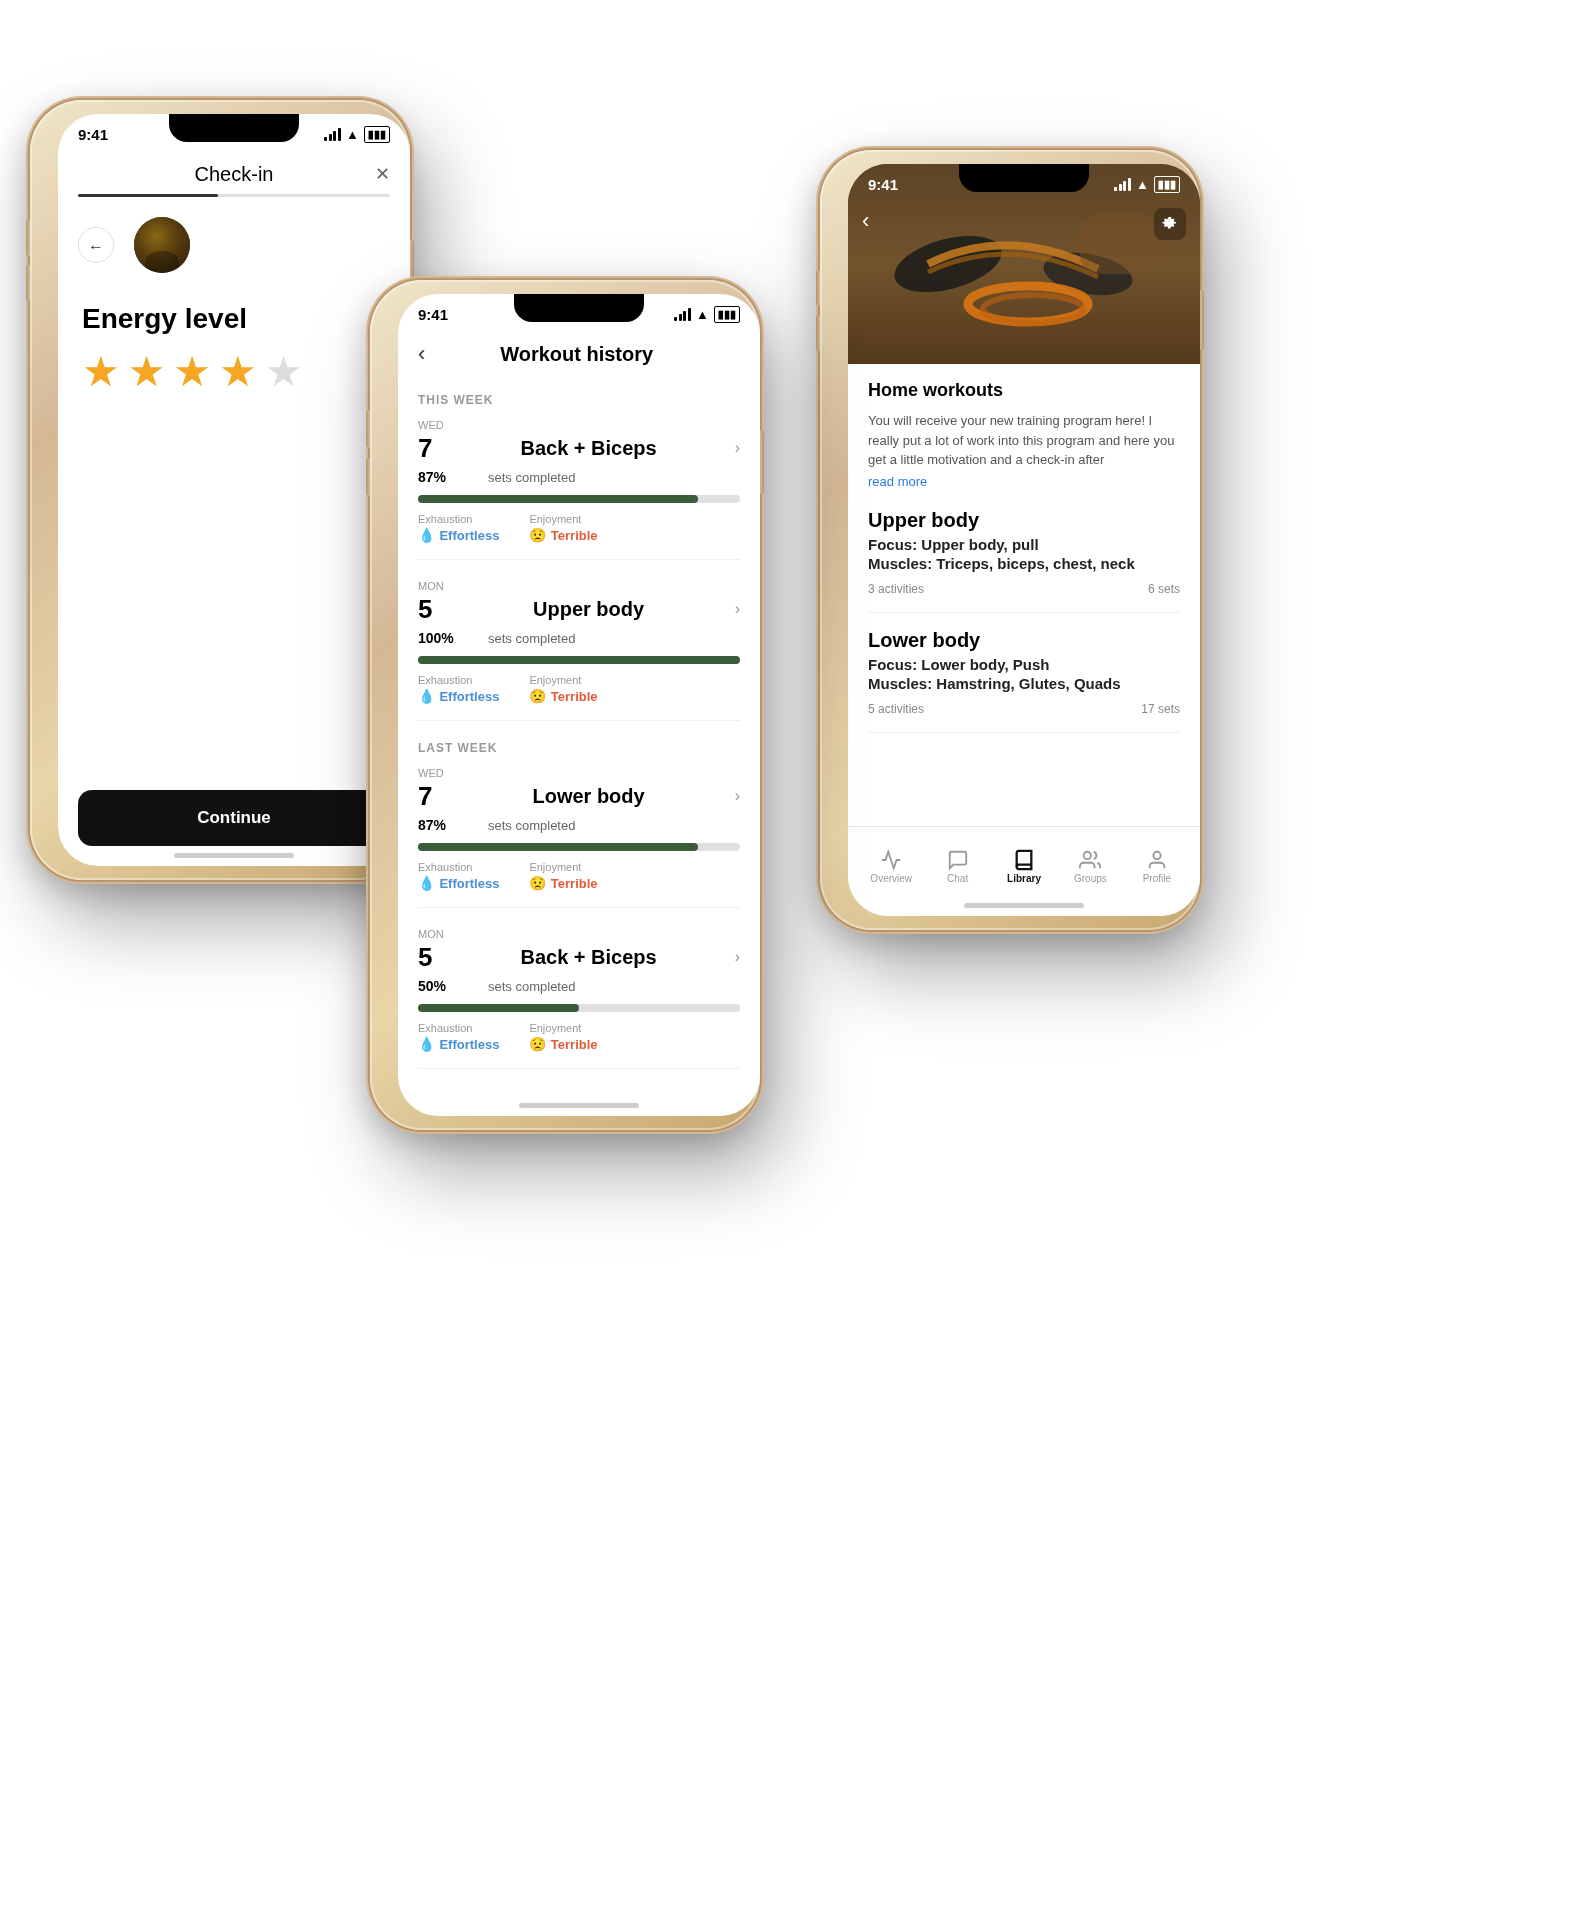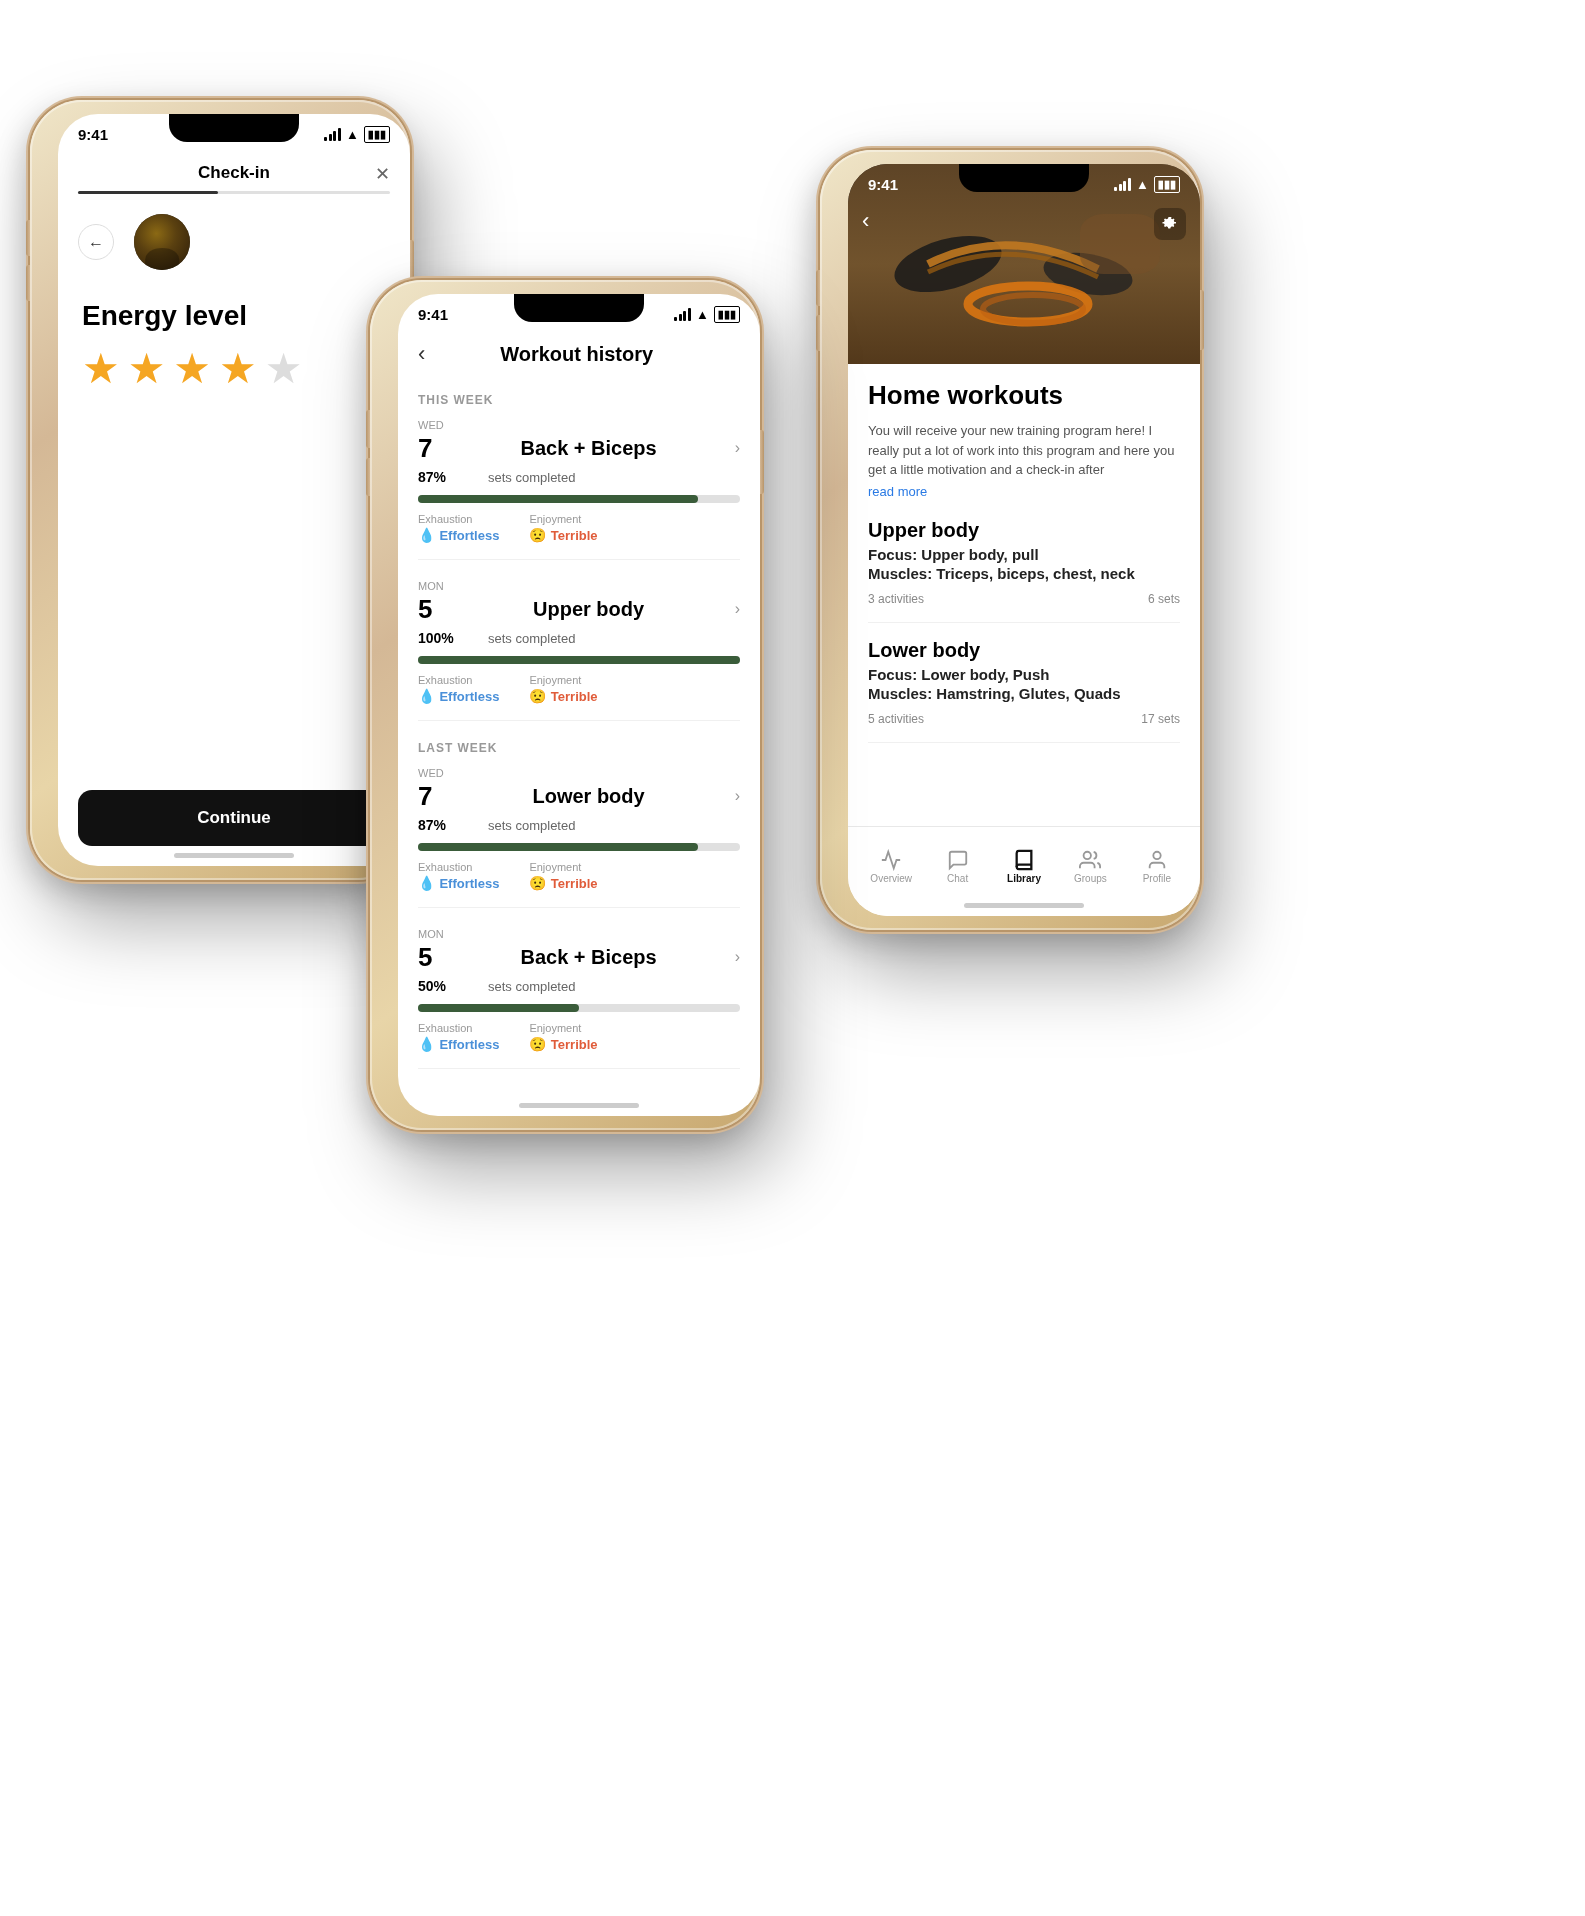--- a/index.html
+++ b/index.html
@@ -97,22 +97,22 @@
 
     
     .checkin-header {
       display: flex;
       align-items: center;
       justify-content: center;
       padding: 16px 20px 8px;
       position: relative;
     }
     .checkin-title {
-      font-size: 17px;
-      font-weight: 700;
+      font-size: 20px;
+      font-weight: 400;
       text-align: center;
     }
     .checkin-close {
       position: absolute;
       right: 20px;
       top: 16px;
       font-size: 18px;
       color: #666;
     }
     .checkin-progress {
@@ -438,21 +438,21 @@
       z-index: 5;
     }
 
     .home-workout-content {
       padding: 16px 20px;
       overflow-y: auto;
       height: calc(752px - 200px - 60px);
     }
 
     .home-workout-title {
-      font-size: 26px;
+      font-size: 18px;
       font-weight: 800;
       margin-bottom: 10px;
     }
     .home-workout-desc {
       font-size: 13px;
       color: #555;
       line-height: 1.5;
       margin-bottom: 4px;
     }
     .read-more {

